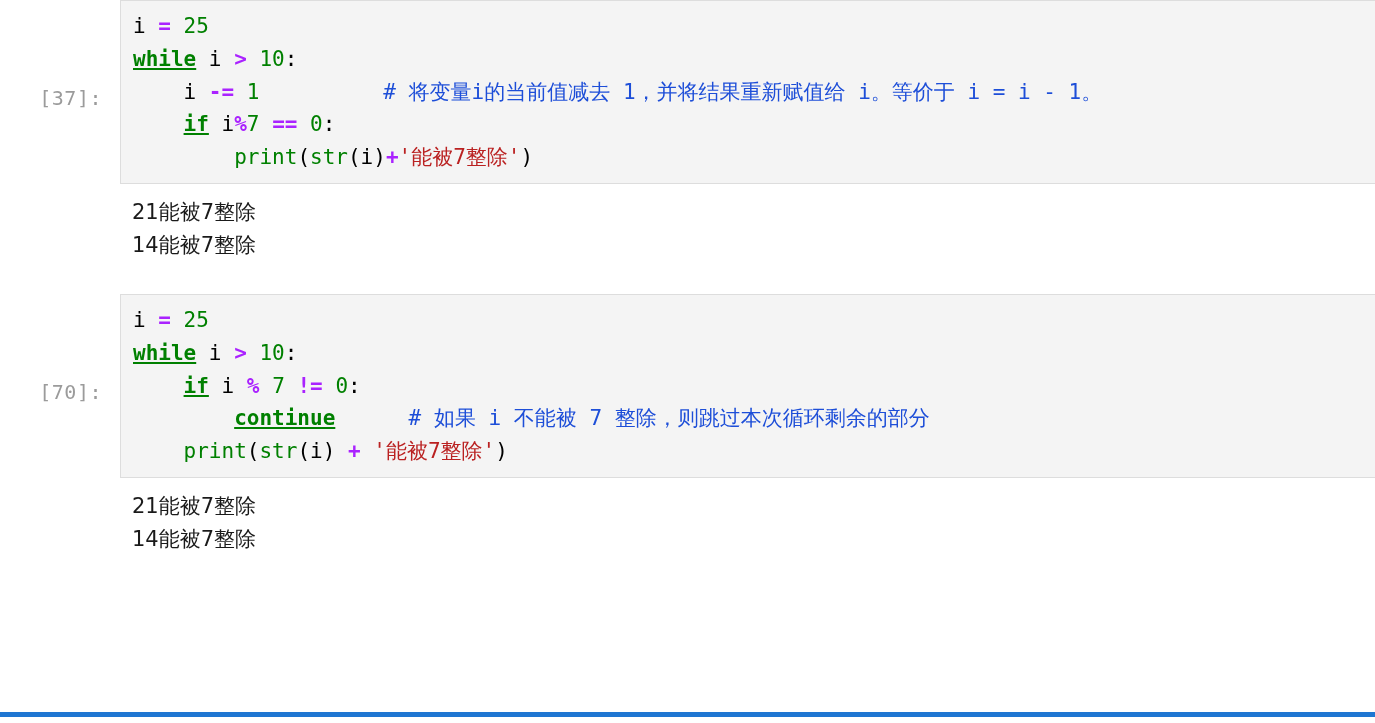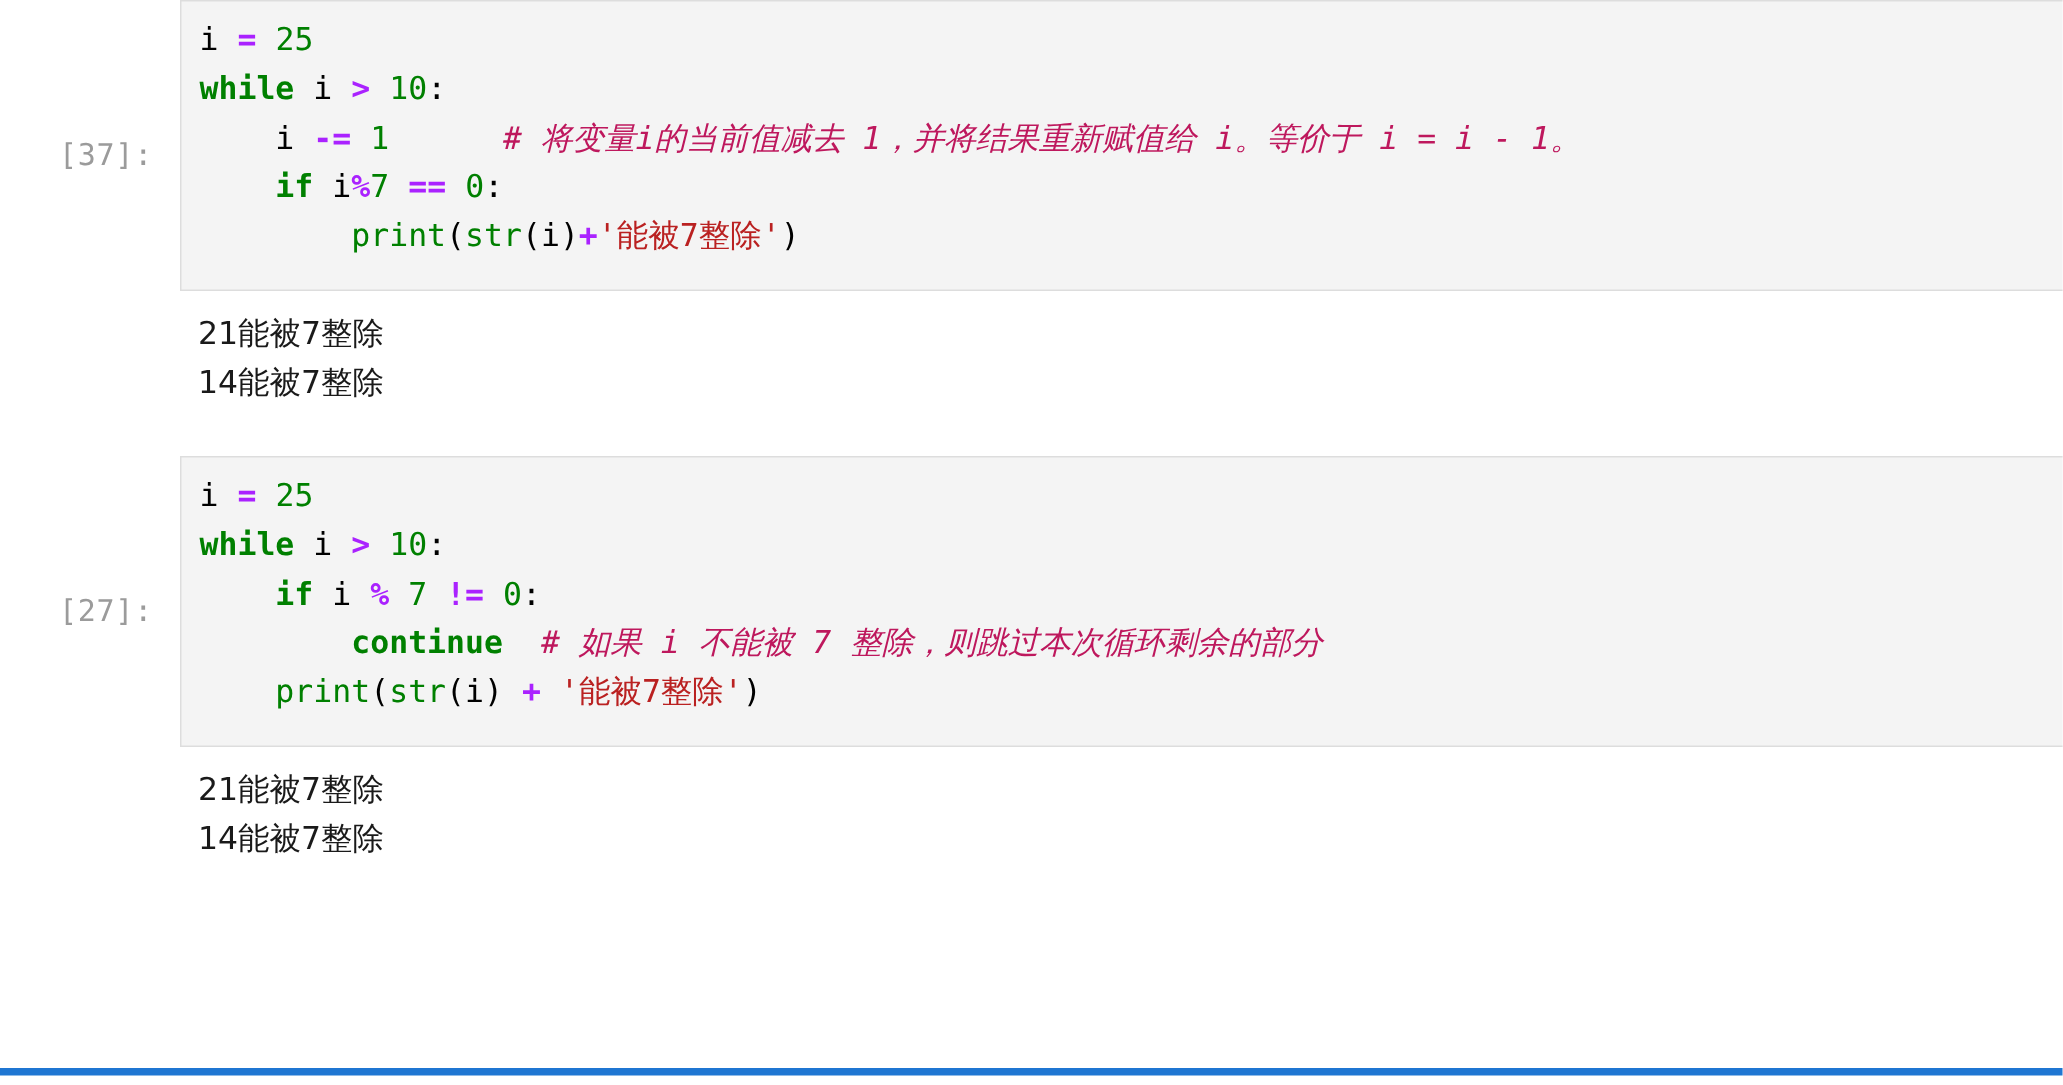--- a/index.html
+++ b/index.html
@@ -47,45 +47,45 @@
 
   .cell-body {
     flex: 1 1 auto;
     min-width: 0;
   }
 
   .code-area {
     background: #f4f4f4;
     border: 1px solid #dddddd;
     border-right: none;
-    padding: 9px 0 19px 12px;
+    padding: 9px 0 9px 12px;
     box-sizing: border-box;
     overflow: hidden;
   }
 
   .code-line {
     font-family: "DejaVu Sans Mono", "Liberation Mono", monospace;
     font-size: 21px;
     line-height: 1.56;
     color: #000000;
     white-space: pre;
     letter-spacing: 0px;
   }
 
   
-  .tok-kw      { color: #008000; font-weight: bold; }   
+  .tok-kw      { color: #008000; font-weight: bold; text-decoration: underline; }   
   .tok-num     { color: #008000; }                      
   .tok-op      { color: #aa22ff; font-weight: bold; }   
   .tok-builtin { color: #008000; }                      
   .tok-str     { color: #ba2121; }                      
   .tok-name    { color: #000000; }
   .tok-punct   { color: #000000; }
   .tok-comment {
-    color: #be185d;
-    font-style: italic;
+    color: #1d4ed8;
+    margin-left: 48px;
   }
 
   
   .output-area {
     padding: 12px 0 6px 12px;
     background: #ffffff;
   }
   .output-line {
     font-family: "DejaVu Sans", "Liberation Sans", sans-serif;
     font-size: 21px;
@@ -139,21 +139,21 @@
         <div class="prompt empty"></div>
         <div class="cell-body">
           <div class="output-area">
             <div class="output-line">21能被7整除</div>
             <div class="output-line">14能被7整除</div>
           </div>
         </div>
       </div>
       <div class="cell-gap"></div>
       <div class="cell">
-        <div class="prompt">[27]:</div>
+        <div class="prompt">[70]:</div>
         <div class="cell-body">
           <div class="code-area">
             <div class="code-line"><span class="tok-name">i </span><span class="tok-op">=</span><span class="tok-punct"> </span><span class="tok-num">25</span></div>
             <div class="code-line"><span class="tok-kw">while</span><span class="tok-name"> i </span><span class="tok-op">&gt;</span><span class="tok-punct"> </span><span class="tok-num">10</span><span class="tok-punct">:</span></div>
             <div class="code-line"><span class="tok-punct">    </span><span class="tok-kw">if</span><span class="tok-name"> i </span><span class="tok-op">%</span><span class="tok-punct"> </span><span class="tok-num">7</span><span class="tok-punct"> </span><span class="tok-op">!=</span><span class="tok-punct"> </span><span class="tok-num">0</span><span class="tok-punct">:</span></div>
             <div class="code-line"><span class="tok-punct">        </span><span class="tok-kw">continue</span><span class="tok-punct">  </span><span class="tok-comment"># 如果 i 不能被 7 整除，则跳过本次循环剩余的部分</span></div>
             <div class="code-line"><span class="tok-punct">    </span><span class="tok-builtin">print</span><span class="tok-punct">(</span><span class="tok-builtin">str</span><span class="tok-punct">(i) </span><span class="tok-op">+</span><span class="tok-punct"> </span><span class="tok-str">'能被7整除'</span><span class="tok-punct">)</span></div>
           </div>
         </div>
       </div>

